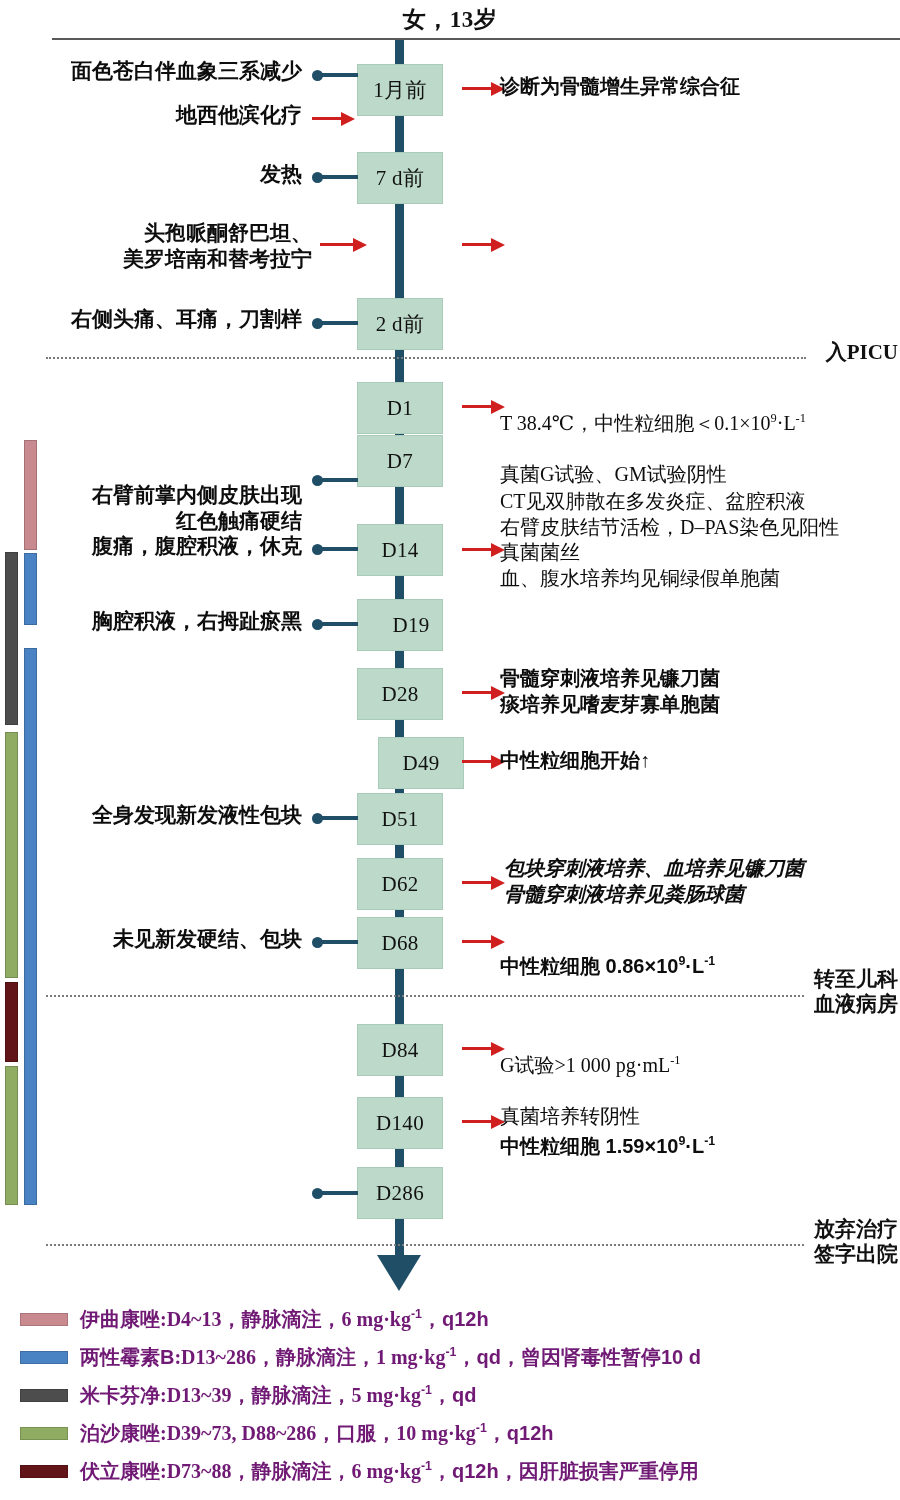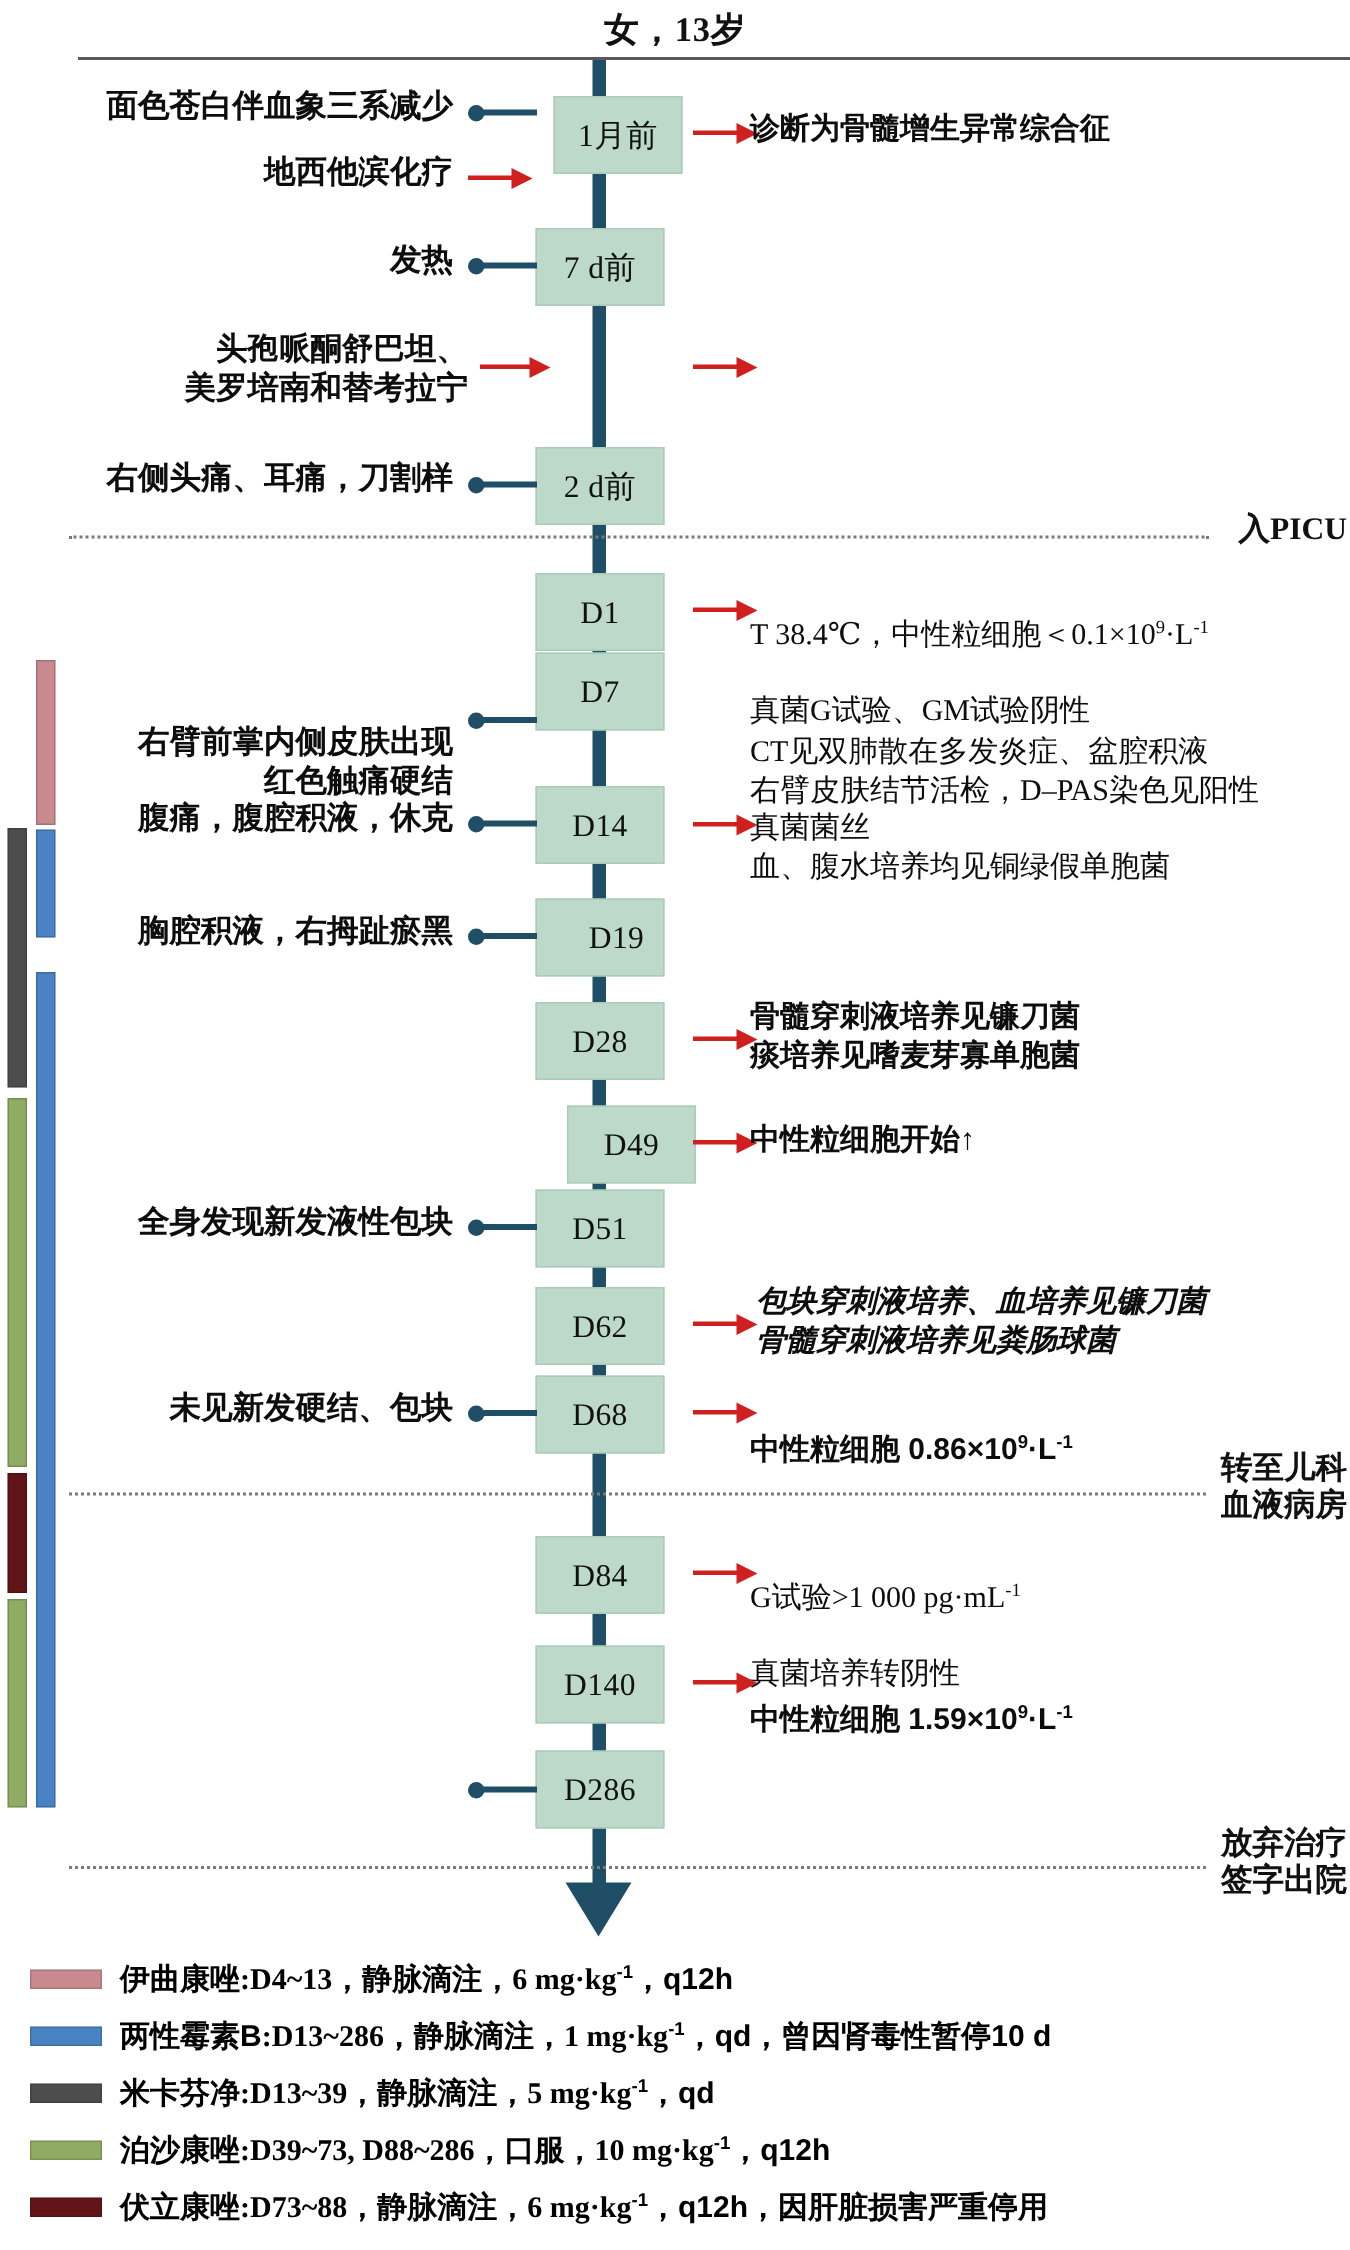--- a/index.html
+++ b/index.html
@@ -158,21 +158,21 @@
     height: 13px;
     flex: 0 0 48px;
     margin-right: 12px;
     border: 1px solid rgba(0,0,0,0.15);
     box-sizing: border-box;
   }
   .legend-text {
     font-size: 20px;
     font-weight: 700;
     font-family: "Liberation Sans", "DejaVu Sans", sans-serif;
-    color: #000000;
+    color: #701a75;
     white-space: pre;
   }
   .legend-text .mono {
     font-family: "Liberation Serif", "DejaVu Serif", serif;
     font-weight: 700;
   }
 </style>
 </head>
 <body>
 
@@ -191,21 +191,21 @@
   <div class="abs med-bar" style="left:24px; top:648px; height:557px; background:#4a83c4;"></div>
 
   <div class="abs med-bar" style="left:5px; top:552px; height:173px; background:#4d4d4d;"></div>
 
   <div class="abs med-bar" style="left:5px; top:732px; height:246px; background:#8fac62;"></div>
 
   <div class="abs med-bar" style="left:5px; top:982px; height:80px; background:#621518;"></div>
 
   <div class="abs med-bar" style="left:5px; top:1066px; height:139px; background:#8fac62;"></div>
 
-  <div class="abs node" style="top:64px;margin-left:12px;">1月前</div>
+  <div class="abs node" style="top:64px;">1月前</div>
   <div class="abs node" style="top:152px;">7 d前</div>
   <div class="abs node" style="top:298px;">2 d前</div>
   <div class="abs node" style="top:382px;">D1</div>
   <div class="abs node" style="top:435px;">D7</div>
   <div class="abs node" style="top:524px;">D14</div>
   <div class="abs node" style="top:599px;padding-left:22px;">D19</div>
   <div class="abs node" style="top:668px;">D28</div>
   <div class="abs node" style="top:737px;margin-left:21px;">D49</div>
   <div class="abs node" style="top:793px;">D51</div>
   <div class="abs node" style="top:858px;">D62</div>

